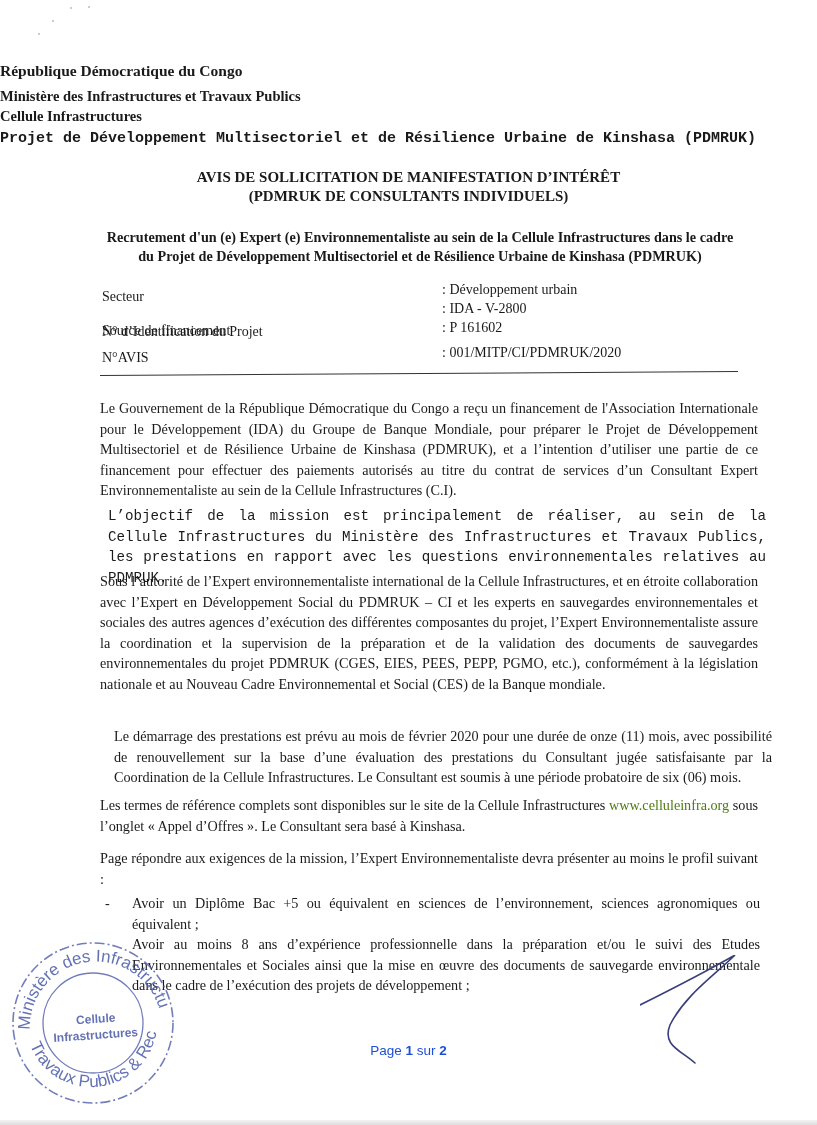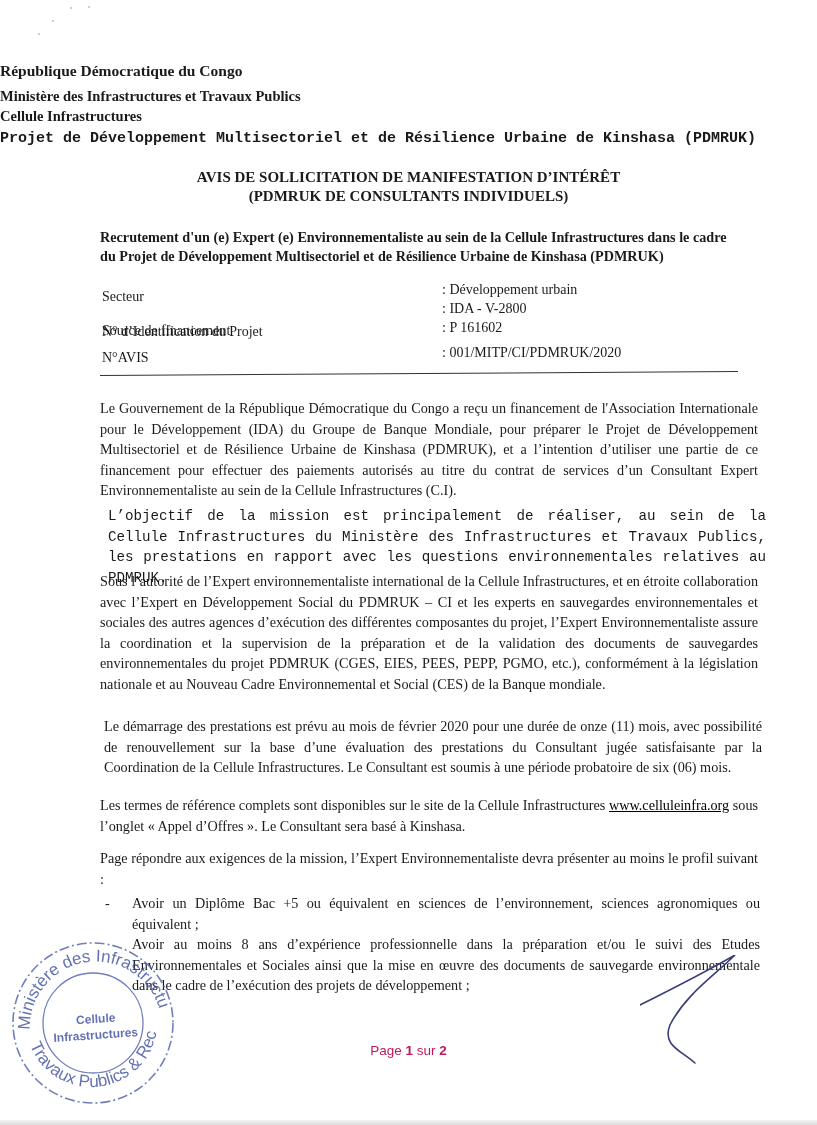--- a/index.html
+++ b/index.html
@@ -8,37 +8,37 @@
       background: #ffffff; color: #1a1a1a;
       font-family: "Liberation Serif", "DejaVu Serif", serif;
     }
     .page { position: absolute; left: 0; top: 0; width: 817px; height: 1125px; }
     .header { position: absolute; left: 0; width: 817px; text-align: left; font-weight: bold; }
     .h1 { top: 62px; font-size: 15.5px; }
     .h2 { top: 88px; font-size: 14.5px; }
     .h3 { top: 108px; font-size: 14.5px; }
     .h4 { top: 130px; font-size: 15px; font-family: Liberation Mono, monospace; }
     .notice-title { position: absolute; left: 0; width: 817px; top: 168px; text-align: center; font-weight: bold; font-size: 15px; line-height: 19px; }
-    .subject { position: absolute; left: 100px; width: 640px; top: 228px; font-weight: bold; font-size: 14.2px; line-height: 19px; }
+    .subject { position: absolute; left: 100px; width: 640px; top: 228px; text-align: center; font-weight: bold; font-size: 14.2px; line-height: 19px; }
     .fields { position: absolute; left: 102px; top: 282px; width: 640px; font-size: 14px; }
     .field-label { position: absolute; left: 0; }
     .field-value { position: absolute; left: 340px; }
     .divider { position: absolute; left: 100px; top: 375px; width: 638px; height: 0; border-top: 1.3px solid #333; transform: rotate(-0.35deg); transform-origin: left; }
     .body-text { position: absolute; left: 100px; width: 658px; font-size: 14.2px; line-height: 20.6px; text-align: justify; }
     .p1 { top: 398px; }
     .p2 { top: 498px; }
     .p3 { top: 571px; }
     .p4 { top: 712px; }
     .p5 { top: 795px; }
     .p6 { top: 848px; }
     .req-list { position: absolute; left: 100px; width: 660px; top: 893px; font-size: 14.2px; line-height: 20.6px; margin: 0; padding: 0; list-style: none; }
     .req-item { position: relative; padding-left: 32px; text-align: justify; }
     .req-dash { position: absolute; left: 5px; top: 0; }
-    .link { text-decoration: underline; color: #000000; }
-    .footer { position: absolute; left: 0; width: 817px; top: 1043px; text-align: center; font-family: "Liberation Sans", "DejaVu Sans", sans-serif; font-size: 13.5px; color: #be185d; }
+    .link { color: #4d7c0f; }
+    .footer { position: absolute; left: 0; width: 817px; top: 1043px; text-align: center; font-family: "Liberation Sans", "DejaVu Sans", sans-serif; font-size: 13.5px; color: #1d4ed8; }
     .footer b { font-weight: bold; }
     .stamp { position: absolute; left: 8px; top: 935px; width: 170px; height: 170px; opacity: 0.85; }
     .signature { position: absolute; left: 640px; top: 955px; width: 120px; height: 110px; }
     .speck { position: absolute; background: #bbb; width: 2px; height: 2px; border-radius: 1px; }
     .bottom-shadow { position: absolute; left: 0; top: 1120px; width: 817px; height: 5px; background: linear-gradient(#f4f4f4, #dcdcdc); }
   </style>
 </head>
 <body>
 
 <div class="page">
@@ -77,21 +77,21 @@
       <span class="field-label" style="top:2px;">N°AVIS</span>
       <span class="field-value" style="top:-3px;">: 001/MITP/CI/PDMRUK/2020</span>
     </div>
   </div>
 
   <div class="divider"></div>
 
   <p class="body-text p1" style="margin:0;">Le Gouvernement de la République Démocratique du Congo a reçu un financement de l'Association Internationale pour le Développement (IDA) du Groupe de  Banque Mondiale, pour préparer le Projet de Développement Multisectoriel et de Résilience Urbaine de Kinshasa (PDMRUK), et a l’intention d’utiliser une partie de ce financement pour effectuer des paiements autorisés au titre du contrat de services d’un Consultant Expert Environnementaliste au sein de la Cellule Infrastructures (C.I).</p>
   <p class="body-text p2" style="margin:8px;font-family:Liberation Mono, monospace;">L’objectif de la mission est principalement de réaliser, au sein de la Cellule Infrastructures du Ministère des Infrastructures et Travaux Publics, les prestations en rapport avec les questions environnementales relatives au PDMRUK.</p>
   <p class="body-text p3" style="margin:0;">Sous l’autorité de l’Expert environnementaliste international de la Cellule Infrastructures, et en étroite collaboration avec l’Expert en Développement Social du PDMRUK – CI et les experts en sauvegardes environnementales et sociales des autres agences d’exécution des différentes composantes du projet, l’Expert Environnementaliste assure la coordination et la supervision de la préparation et de la validation des documents de sauvegardes environnementales du projet PDMRUK (CGES, EIES, PEES, PEPP, PGMO, etc.),  conformément à la législation nationale et au Nouveau Cadre Environnemental et Social (CES) de la Banque mondiale.</p>
-  <p class="body-text p4" style="margin:4px;">Le démarrage des prestations est prévu au mois de février 2020 pour une durée de onze (11) mois, avec possibilité de renouvellement sur la base d’une évaluation des prestations du Consultant jugée satisfaisante par la Coordination de la Cellule Infrastructures. Le Consultant est soumis à une période probatoire de six (06) mois.</p>
+  <p class="body-text p4" style="margin:14px;">Le démarrage des prestations est prévu au mois de février 2020 pour une durée de onze (11) mois, avec possibilité de renouvellement sur la base d’une évaluation des prestations du Consultant jugée satisfaisante par la Coordination de la Cellule Infrastructures. Le Consultant est soumis à une période probatoire de six (06) mois.</p>
   <p class="body-text p5" style="margin:0;">
     <span>Les termes de référence complets sont disponibles sur le site de la Cellule Infrastructures </span><a class="link">www.celluleinfra.org</a><span> sous l’onglet « Appel d’Offres ». Le Consultant sera basé à Kinshasa.</span>
   </p>
   <p class="body-text p6" style="margin:0;">Page répondre aux exigences de la mission, l’Expert Environnementaliste devra présenter au moins le profil suivant :</p>
 
   <ul class="req-list">
     <li class="req-item">
       <span class="req-dash">-</span>
       <span>Avoir un Diplôme Bac +5 ou équivalent en sciences  de l’environnement, sciences agronomiques ou équivalent ;</span>
     </li>

